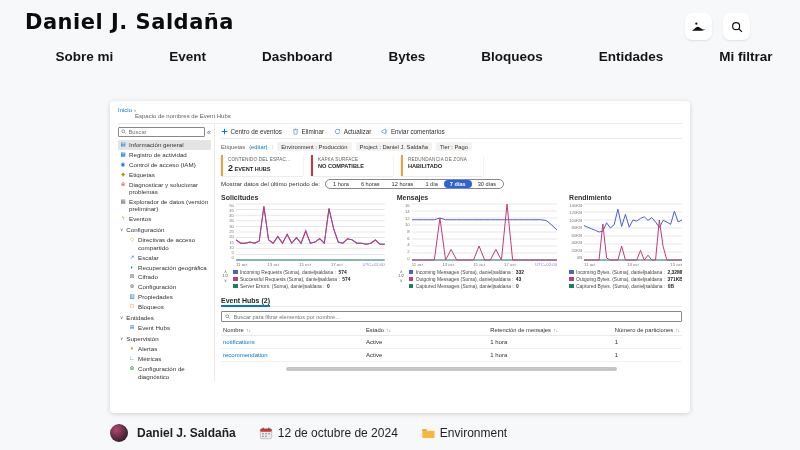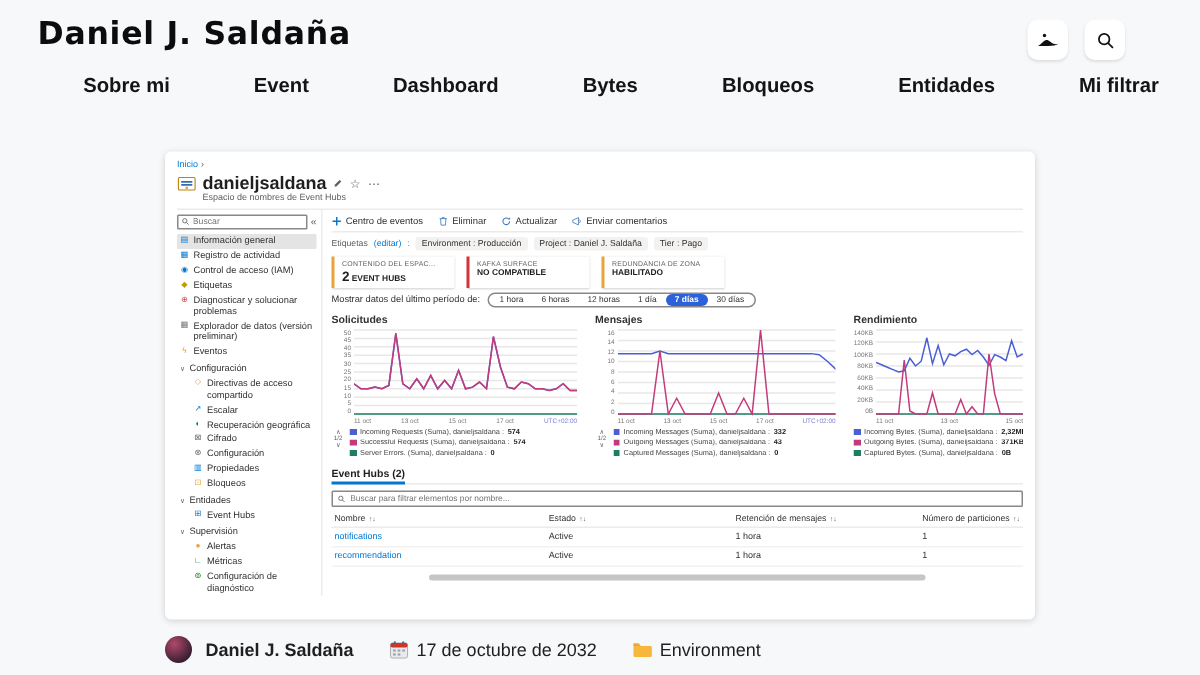--- a/index.html
+++ b/index.html
@@ -113,39 +113,20 @@
       <a class="nav-link">Bloqueos</a>
       <a class="nav-link">Entidades</a>
       <a class="nav-link">Mi filtrar</a>
     </nav>
 </header>
 
 <figure class="post-card" style="margin-block:15px 0">
   <div class="az-breadcrumb">
     <span>Inicio</span><span class="sep">›</span>
   </div>
-  <div class="az-title-row">
-    <span class="svg-ic">
-      <svg viewBox="0 0 14 14" width="13" height="13">
-          <rect x="1" y="2.5" width="12" height="9" rx="1" fill="#fff" stroke="#b8860b" stroke-width=".8"></rect>
-          <path d="M3 5h8v1.2H3zM3 7.2h8v1.2H3z" fill="#2f6fb7"></path>
-          <circle cx="7" cy="10" r="1" fill="#e8a33d"></circle>
-        </svg>
-    </span>
-    <span class="az-title">danieljsaldana</span>
-    <span class="az-title-actions">
-      <span class="svg-ic">
-        <svg viewBox="0 0 10 10" width="6.5" height="6.5">
-            <path d="M1.5 8.5l.6-2.3 4.7-4.7 1.7 1.7-4.7 4.7z" fill="#605e5c"></path>
-          </svg>
-      </span>
-      <span>☆</span>
-      <span>⋯</span>
-    </span>
-  </div>
   <div class="az-subtitle">Espacio de nombres de Event Hubs</div>
 
   <div class="az-body">
 
     <aside class="az-sidebar">
       <div class="az-search">
         <span class="box">
           <span class="svg-ic">
             <svg viewBox="0 0 10 10" width="5.5" height="5.5">
                 <circle cx="4" cy="4" r="2.6" fill="none" stroke="#605e5c" stroke-width="1"></circle>
@@ -562,21 +543,21 @@
           <rect x="10.4" y="1.8" width="1.6" height="2.8" rx=".8" fill="#5f6368"></rect>
           <g fill="#9aa0a6">
             <rect x="3.5" y="8" width="2" height="1.6"></rect>
             <rect x="7" y="8" width="2" height="1.6"></rect>
             <rect x="10.5" y="8" width="2" height="1.6"></rect>
             <rect x="3.5" y="11" width="2" height="1.6"></rect>
             <rect x="7" y="11" width="2" height="1.6"></rect>
           </g>
         </svg>
     </span>
-    <span>17 de octubre de 2032</span>
+    <span>12 de octubre de 2024</span>
   </span>
   <span class="meta-item">
     <span class="svg-ic">
       <svg viewBox="0 0 16 16" width="14" height="14">
           <path d="M1.5 3.5h4l1.5 1.8h7.5a1 1 0 0 1 1 1v6.2a1.2 1.2 0 0 1-1.2 1.2H2.7a1.2 1.2 0 0 1-1.2-1.2z" fill="#f6b73c"></path>
           <path d="M1.5 3.5h4l1.5 1.8H1.5z" fill="#e9a93a"></path>
         </svg>
     </span>
     <span>Environment</span>
   </span>

